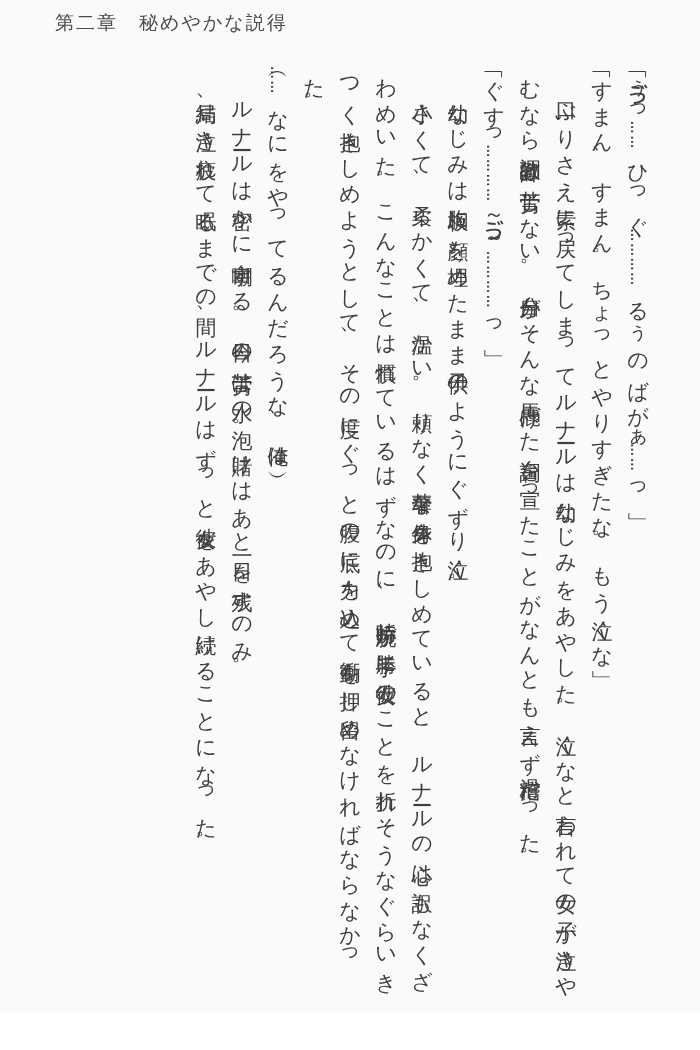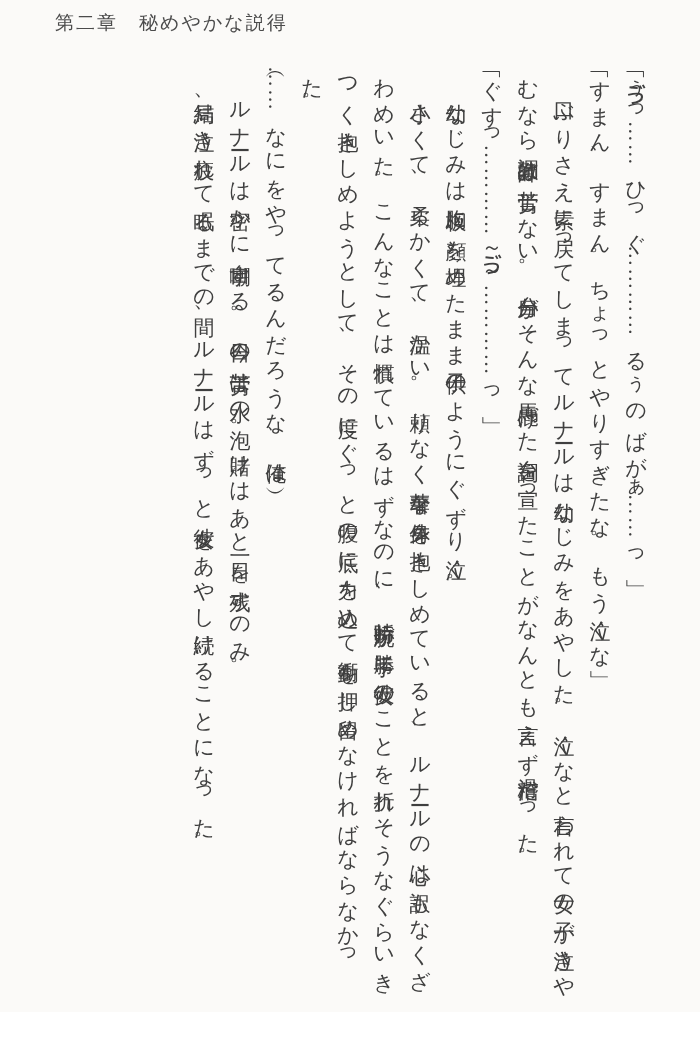--- a/index.html
+++ b/index.html
@@ -1,21 +1,21 @@
 <!DOCTYPE html>
 <html lang="ja"><head>
 <meta charset="utf-8">
 <style>
   html,body{margin:0;padding:0;}
   .page{
     position:relative;
     width:700px;height:1012px;
     background:#fbfaf8;
     overflow:hidden;
-    font-family:Liberation Serif, serif;
+    font-family:Liberation Mono, monospace;
   }
   .running-header{
     position:absolute;
     top:10px;left:55px;
     font-size:19px;
     letter-spacing:2px;
     color:#4b4b4b;
   }
   .body-text{
     position:absolute;

